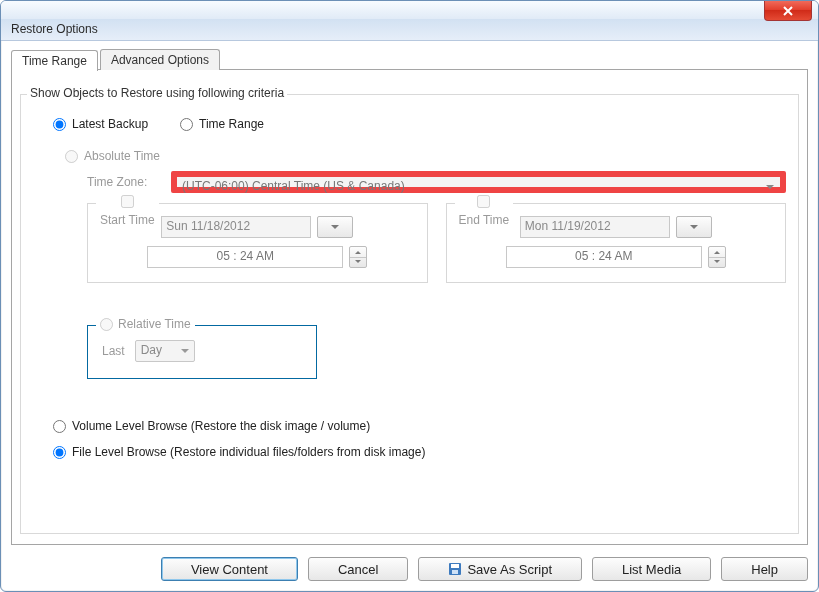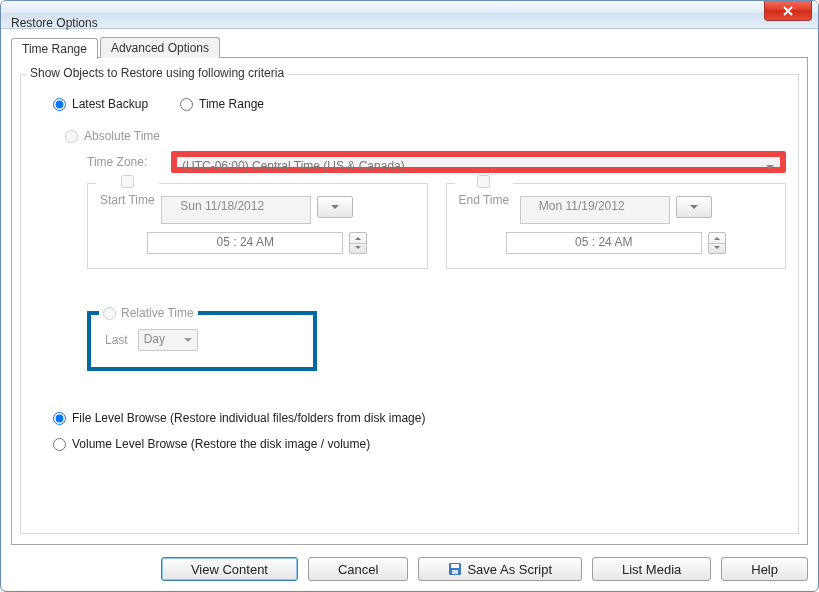--- a/index.html
+++ b/index.html
@@ -16,21 +16,21 @@
   .window {
     width: 819px; height: 592px;
     border: 1px solid #6b8fb6;
     border-radius: 6px;
     overflow: hidden;
     display: flex; flex-direction: column;
     background: #fff;
     box-shadow: 0 0 0 1px rgba(0,0,0,0.05) inset;
   }
   .titlebar {
-    height: 28px;
+    height: 40px;
     background: linear-gradient(to bottom, #f7fbff 0%, #e1ebf7 45%, #d2e1f2 46%, #e6eef9 100%);
     border-bottom: 1px solid #b7c8de;
     display: flex; align-items: center;
     padding: 16px 0 0 10px;
     position: relative;
   }
   .titlebar .title {
     font-size: 12px; color: #2a2a2a;
   }
   .titlebar-buttons {
@@ -77,21 +77,21 @@
   .tab-page {
     border: 1px solid #a5a5a5;
     flex: 1;
     padding: 4px 8px 10px 8px;
     display: flex; flex-direction: column;
     margin-top: -1px;
   }
   .criteria-box {
     border: 1px solid #d9d9d9;
     padding: 10px 12px 16px 12px;
-    margin-top: 12px;
+    margin-top: 20px;
     flex: 1;
     position: relative;
   }
   .criteria-box-title{
     position:absolute;
     top:-9px;
     left:6px;
     background:#fff;
     padding:0 3px;
     font-size:12px;
@@ -132,23 +132,23 @@
     min-width: 280px;
   }
   .fieldset .legend {
     position: absolute; top: -9px; left: 8px; background: #fff; padding: 0 4px;
     display:flex;align-items:center;gap:5px;flex-direction:column;
   }
   .fieldset .legend input{margin:0;}
   .fieldset .controls { display: flex; flex-direction: column; gap: 8px; align-items: center; }
   .date-row { display: flex; gap: 6px; justify-content: center; }
   .date-box {
-    width: 150px; height: 28px; border: 1px solid #c8c8c8;
+    width: 150px; height: 22px; border: 1px solid #c8c8c8;
     background: #f4f4f4; color: #8a8a8a;
-    padding: 2px 18px;
+    padding: 2px 4px;
   }
   .drop-btn {
     width: 36px; height: 22px; border: 1px solid #b9b9b9;
     background: linear-gradient(#fdfdfd,#e8e8e8);
     border-radius: 2px;
     display: flex; align-items: center; justify-content: center;
   }
   .drop-btn::after{
     content:""; border:4px solid transparent;border-top-color:#7a7a7a;margin-top:3px;
   }
@@ -162,21 +162,21 @@
     width: 18px; height: 22px; display: flex; flex-direction: column;
     border: 1px solid #bdbdbd; border-radius: 2px;
     background: linear-gradient(#fdfdfd,#e7e7e7);
   }
   .spinner div{flex:1;display:flex;align-items:center;justify-content:center;}
   .spinner div:first-child{border-bottom:1px solid #c7c7c7;}
   .spinner div::after{content:"";border:3px solid transparent;}
   .spinner div:first-child::after{border-bottom-color:#7a7a7a;margin-bottom:2px;}
   .spinner div:last-child::after{border-top-color:#7a7a7a;margin-top:2px;}
 
-  .rel-block { margin-left: 22px; margin-top: 42px; border:4px solid #0369a1; padding:10px 14px 16px 14px; width:230px; position:relative;}
+  .rel-block { margin-left: 22px; margin-top: 42px; border:1px solid #0369a1; padding:10px 14px 16px 14px; width:230px; position:relative;}
   .rel-block .legend{position:absolute;top:-9px;left:8px;background:#fff;padding:0 4px;display:flex;align-items:center;gap:5px;}
   .rel-block .legend input{margin:0;}
   .last-row { display: flex; align-items: center; gap: 10px; color:#9a9a9a; margin-top:4px;}
   .num-input {
     width: 80px; height: 22px; border: 1px solid #c8c8c8;
     background: #f4f4f4; color: #8a8a8a; text-align: right; padding: 2px 4px;
   }
   .unit-select {
     width: 60px; height: 22px; border: 1px solid #c8c8c8;
     background: #f4f4f4; color: #8a8a8a; padding: 2px 16px 2px 5px;
@@ -308,26 +308,26 @@
               <span>Last</span>
               <div class="unit-select">
                 <span>Day</span>
               </div>
             </div>
           </div>
         </div>
 
         <div class="browse-block">
           <label class="radio">
+            <input type="radio" name="browse" style="">
+            <span>Volume Level Browse (Restore the disk image / volume)</span>
+          </label>
+          <label class="radio">
             <input type="radio" name="browse" checked="" style="">
             <span>File Level Browse (Restore individual files/folders from disk image)</span>
-          </label>
-          <label class="radio">
-            <input type="radio" name="browse" style="">
-            <span>Volume Level Browse (Restore the disk image / volume)</span>
           </label>
         </div>
       </div>
     </div>
 
     <div class="footer">
       <button class="btn default">View Content</button>
       <button class="btn">Cancel</button>
       <button class="btn">
         <svg viewBox="0 0 14 14">

